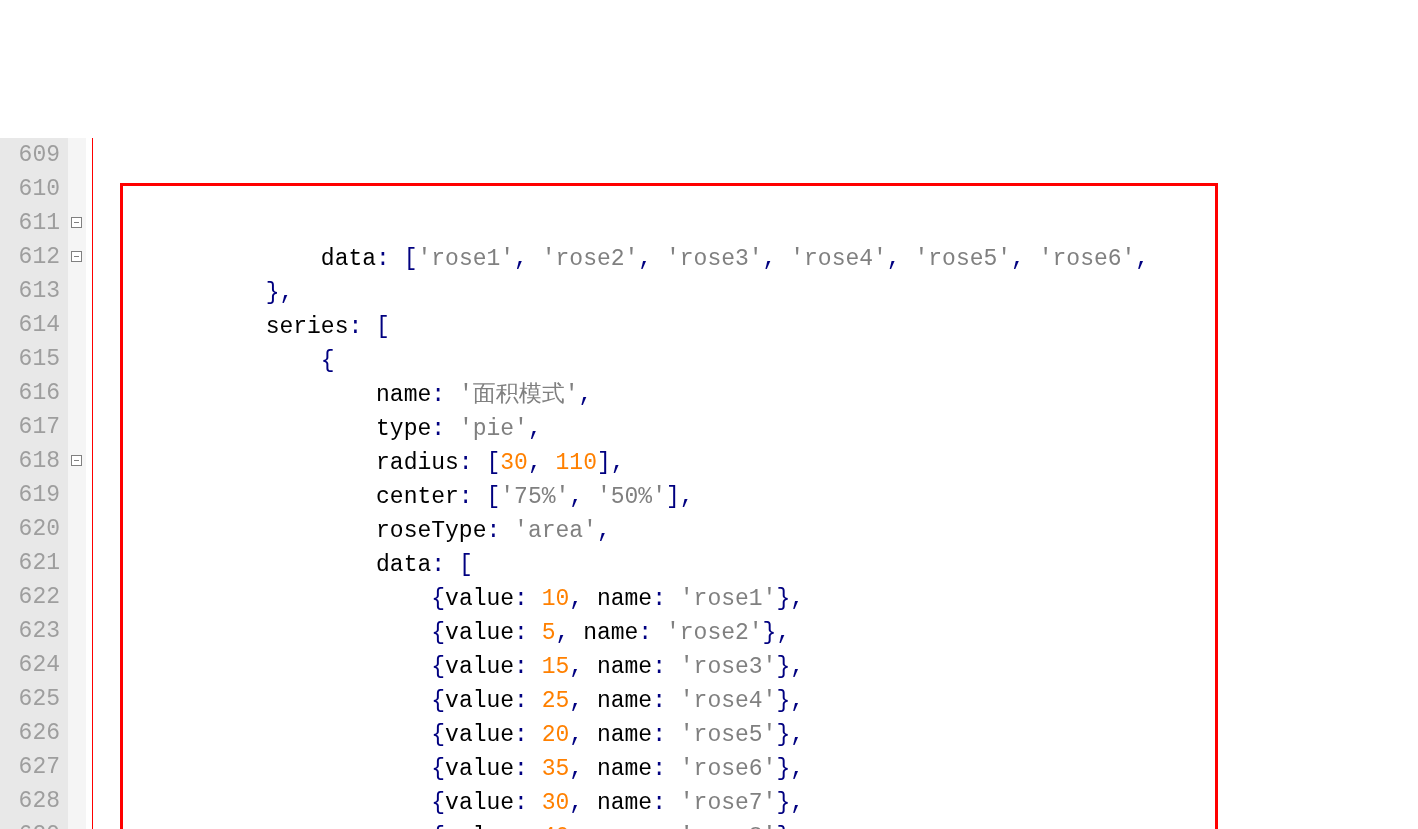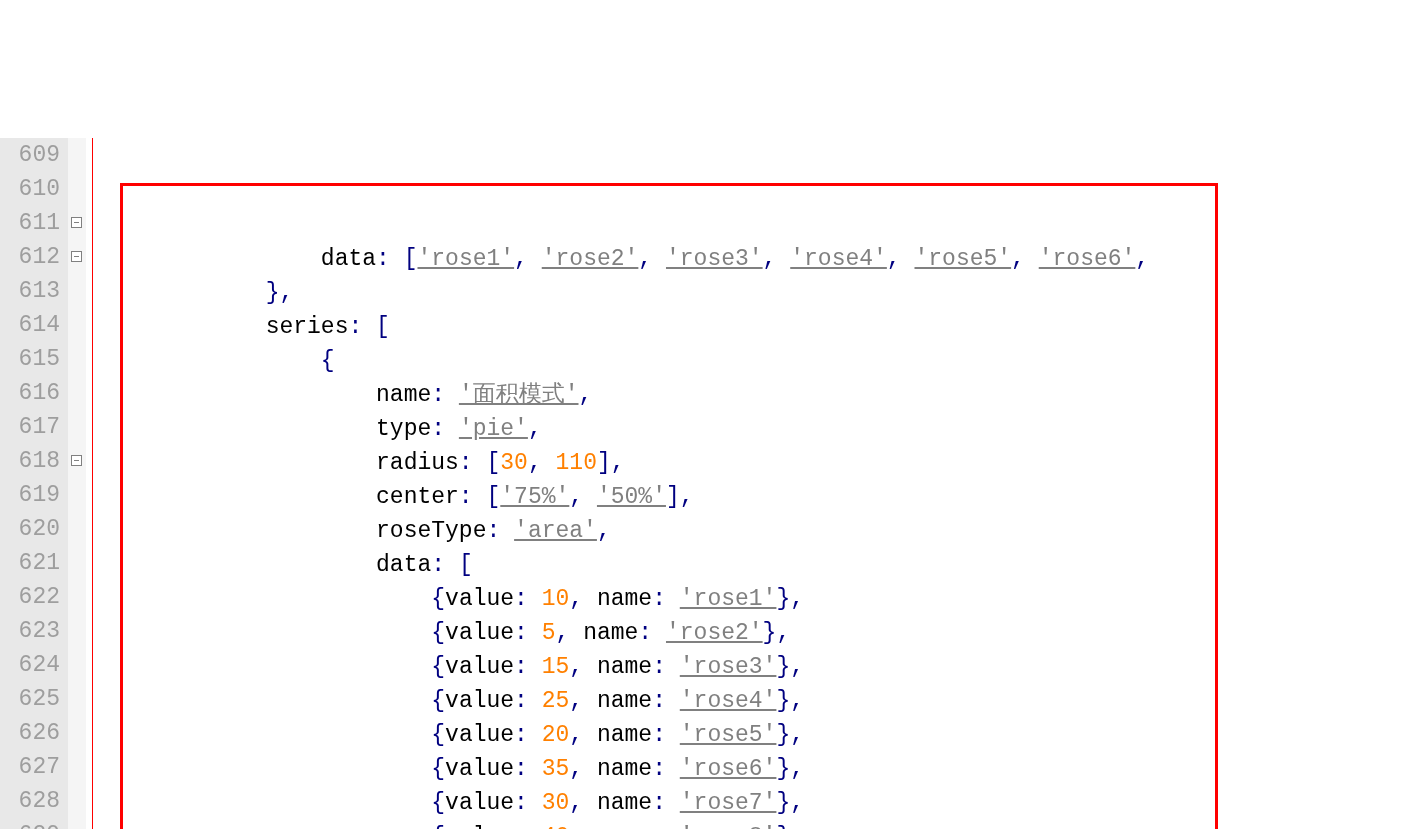--- a/index.html
+++ b/index.html
@@ -66,21 +66,21 @@
     .code {
       flex: 1;
       position: relative;
     }
     .line {
       height: 34px;
       line-height: 34px;
     }
     .tok-default { color: #000000; }
     .tok-punct { color: #000080; }
-    .tok-string { color: #808080; text-decoration: underline; }
+    .tok-string { color: #808080; }
     .tok-number { color: #ff8000; margin-top: 14px; }
     .highlight-box {
       position: absolute;
       border: 3px solid #ff0000;
       pointer-events: none;
     }
   </style>
 </head>
 <body>
 

